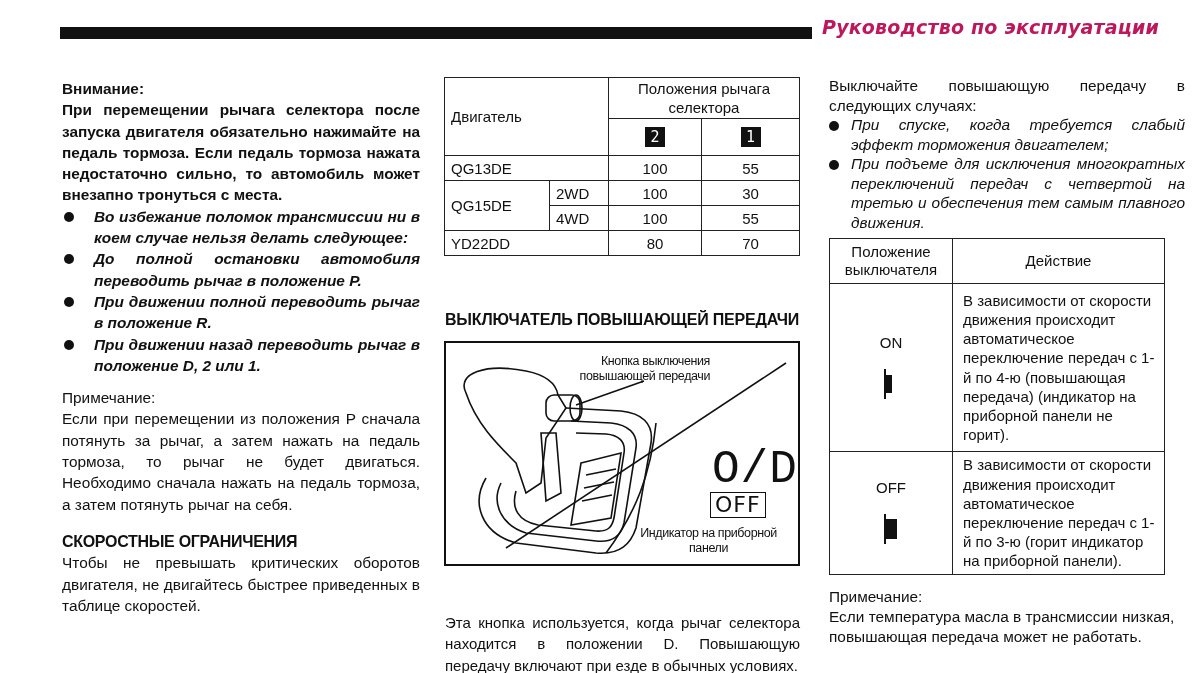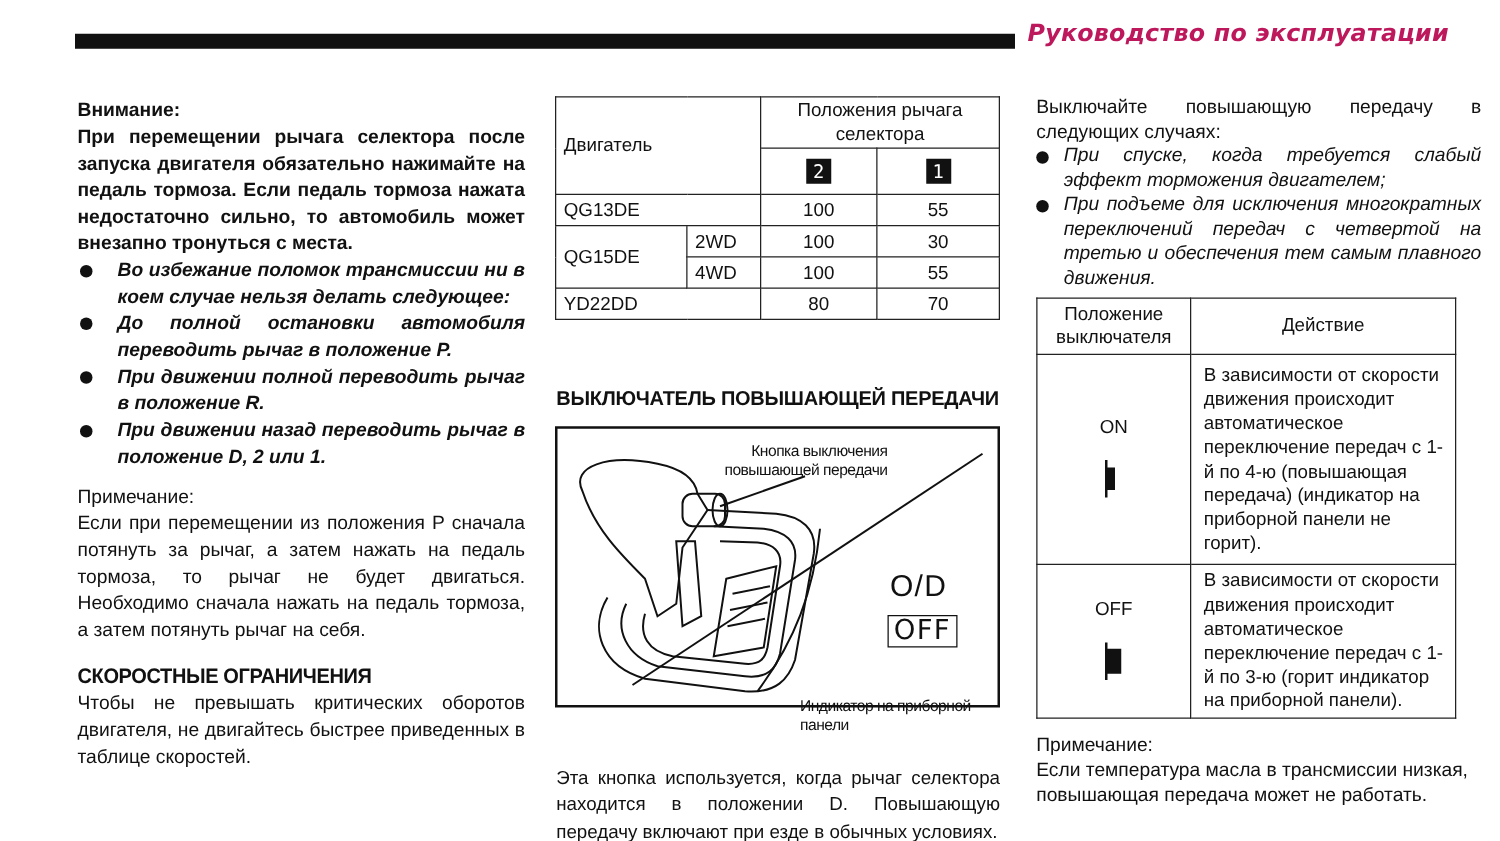--- a/index.html
+++ b/index.html
@@ -34,26 +34,26 @@
                font-size: 15px; line-height: 20px; text-align: center;
                font-family: "DejaVu Sans Mono", monospace; }
 
   .od-head { left: 445px; top: 289px; width: 360px; font-size: 16px; font-weight: bold;
              line-height: 22px; letter-spacing: -0.2px; margin-top: 20px; }
 
   .figure { left: 444px; top: 341px; width: 356px; height: 225px; border: 2px solid #111;
             box-sizing: border-box; }
   .fig-label-1 { left: 570px; top: 354px; font-size: 12.5px; line-height: 15px; text-align: right;
                  width: 140px; letter-spacing: -0.4px; }
-  .fig-od { left: 712px; top: 453px; font-size: 24px; line-height: 34px; font-family: Liberation Sans, sans-serif;
+  .fig-od { left: 712px; top: 453px; font-size: 46px; line-height: 34px; font-family: Liberation Mono, monospace;
             letter-spacing: 1px; }
   .fig-off { left: 710px; top: 492px; font-size: 22px; line-height: 22px; border: 1.5px solid #111;
              padding: 1px 4px; font-family: "DejaVu Sans", sans-serif; letter-spacing: 1px; }
-  .fig-label-2 { left: 640px; top: 526px; font-size: 12.5px; line-height: 15px; text-align: left;
-                 width: 137px; letter-spacing: -0.4px; margin-top: 32px; }
+  .fig-label-2 { left: 640px; top: 526px; font-size: 12.5px; line-height: 15px; text-align: center;
+                 width: 137px; letter-spacing: -0.4px; }
 
   .od-desc { left: 445px; top: 581px; width: 355px; font-size: 15px; line-height: 21.3px; text-align: justify; margin-top: 31px; }
 
   
   .col-right { left: 829px; top: 76px; width: 356px; font-size: 15.4px; line-height: 19.5px; }
   .col-right ul.bullets li { padding-left: 22px; }
   .col-right ul.bullets li::before { left: 0; }
 
   .switch-table { left: 829px; top: 238px; width: 336px; border-collapse: collapse; font-size: 15px; }
   .switch-table td { border: 1.5px solid #222; vertical-align: middle; }

